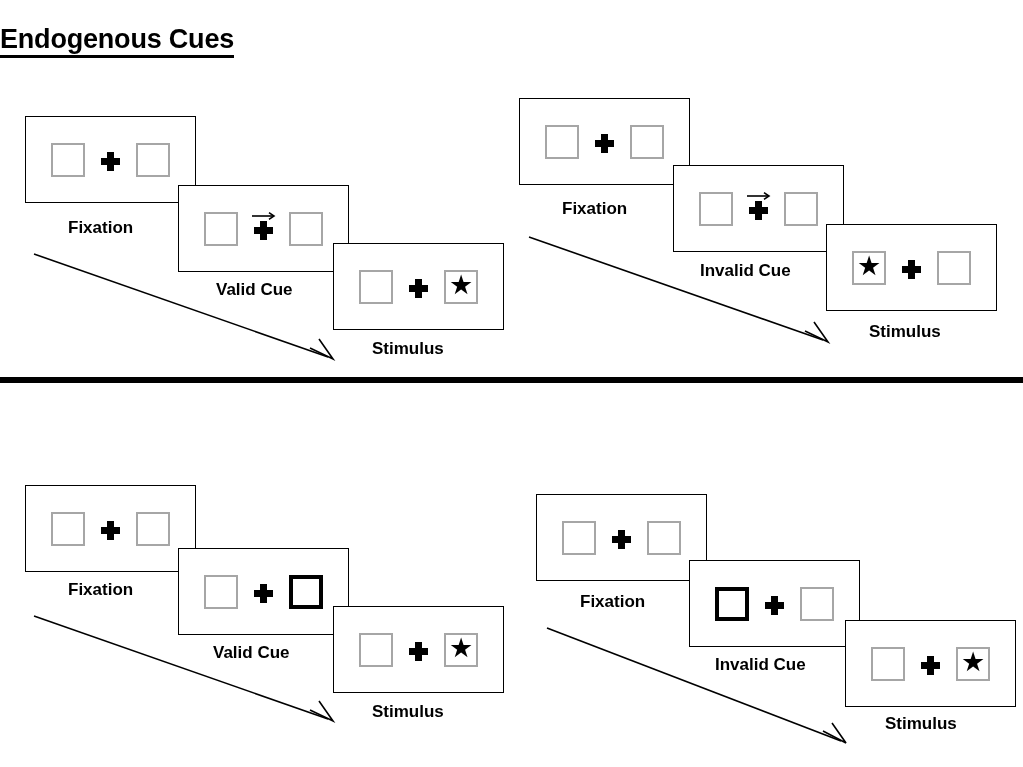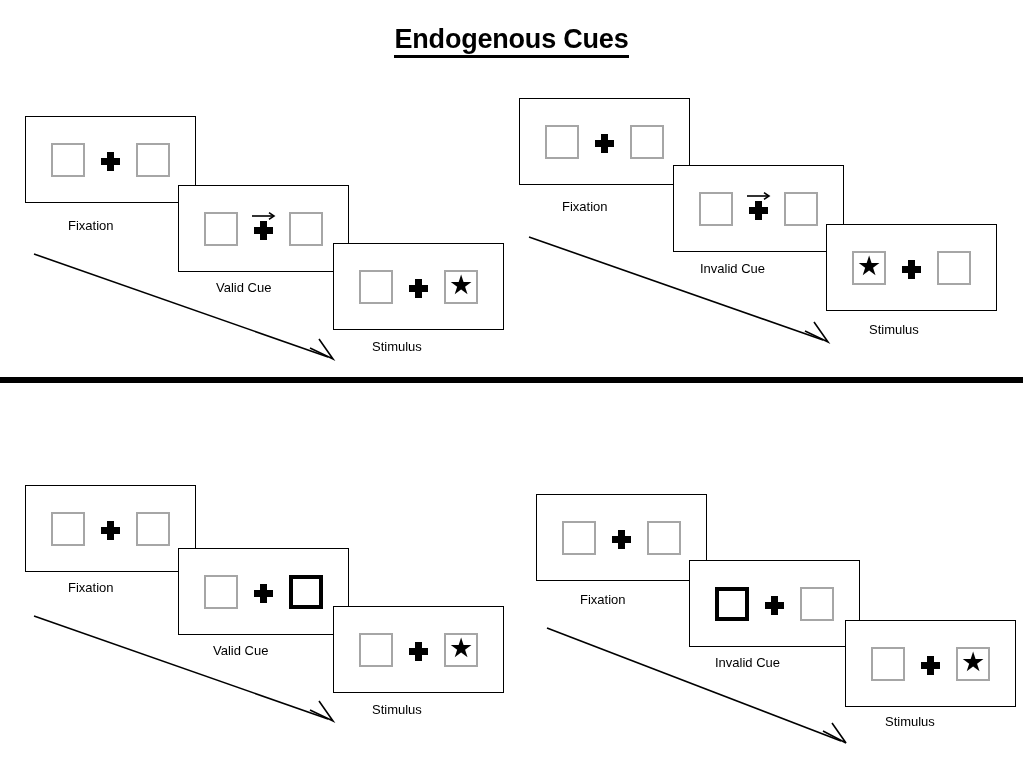--- a/index.html
+++ b/index.html
@@ -17,21 +17,21 @@
     height: 767px;
     background: #ffffff;
     overflow: hidden;
   }
 
   
   .section-title {
     position: absolute;
     left: 0;
     width: 1023px;
-    text-align: center;
+    text-align: left;
     font-size: 27px;
     font-weight: bold;
     letter-spacing: -0.2px;
     white-space: nowrap;
   }
   .section-title span {
     border-bottom: 3px solid #000;
     padding-bottom: 1px;
   }
 
@@ -131,22 +131,22 @@
     position: absolute;
     top: -1px;
     left: -3px;
     width: 26px;
     height: 10px;
   }
 
   
   .caption {
     position: absolute;
-    font-size: 13px;
-    font-weight: normal;
+    font-size: 17px;
+    font-weight: bold;
     white-space: nowrap;
   }
 
   
   .flow-arrow {
     position: absolute;
   }
 </style>
 </head>
 <body>

